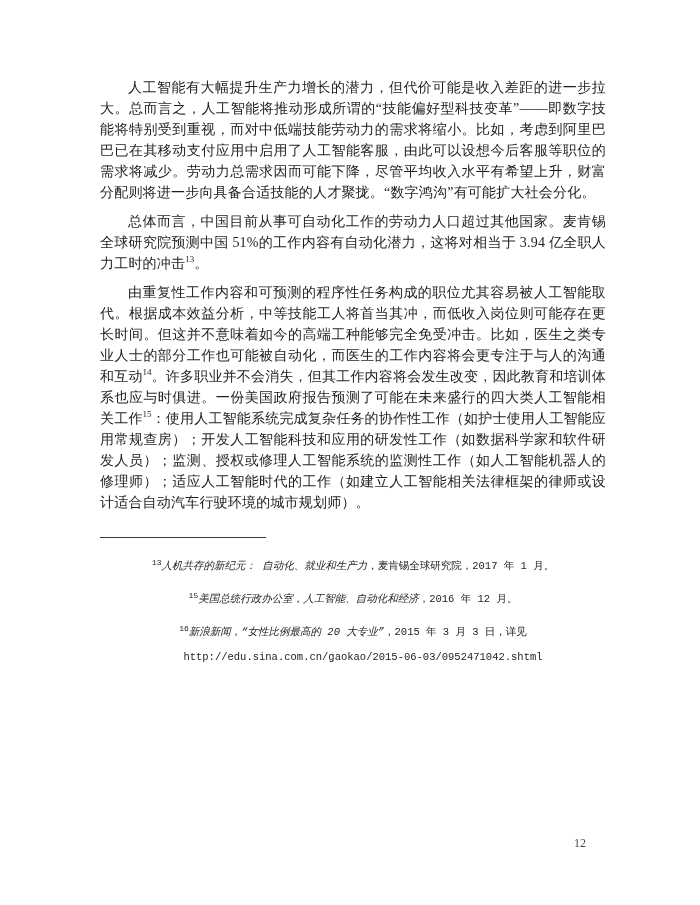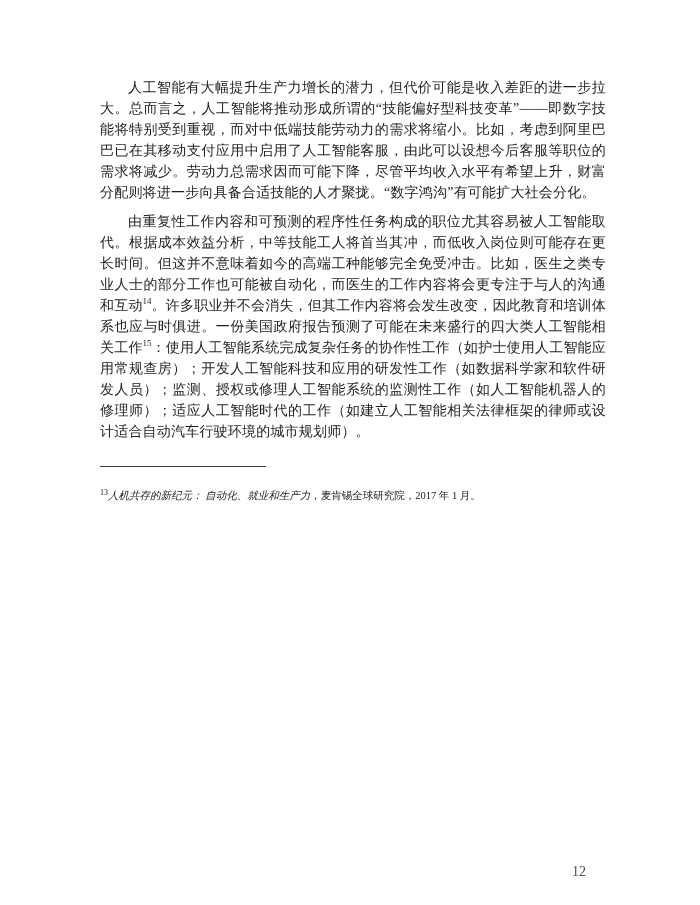--- a/index.html
+++ b/index.html
@@ -38,54 +38,58 @@
     height: 0;
     border-top: 1px solid #3a3a3a;
     margin: 0 0 16px 0;
   }
   .fn {
     font-size: 10.5px;
     line-height: 25px;
     margin: 0 0 8px 0;
     padding-left: 20px;
     text-indent: -20px;
-    text-align: left;
+    text-align: center;
     color: #222222;
+    font-family: Liberation Mono, monospace;
   }
   .fn sup {
     font-size: 8px;
     vertical-align: super;
     line-height: 0;
   }
   .fn-it { font-style: italic; }
   .pageno {
     position: absolute;
-    top: 864px;
+    top: 836px;
     right: 102px;
-    font-size: 14px;
+    font-size: 12px;
     color: #4a4a4a;
   }
 </style>
 </head>
 <body>
 
 <div class="page">
   <div class="content">
 
     <p class="para"><span>人工智能有大幅提升生产力增长的潜力，但代价可能是收入差距的进一步拉大。总而言之，人工智能将推动形成所谓的“技能偏好型科技变革”——即数字技能将特别受到重视，而对中低端技能劳动力的需求将缩小。比如，考虑到阿里巴巴已在其移动支付应用中启用了人工智能客服，由此可以设想今后客服等职位的需求将减少。劳动力总需求因而可能下降，尽管平均收入水平有希望上升，财富分配则将进一步向具备合适技能的人才聚拢。“数字鸿沟”有可能扩大社会分化。</span></p>
 
+    <p class="para"><span>总体而言，中国目前从事可自动化工作的劳动力人口超过其他国家。麦肯锡全球研究院预测中国 51%的工作内容有自动化潜力，这将对相当于 3.94 亿全职人力工时的冲击</span><sup class="fnref-body">13</sup><span>。</span></p>
 
     <p class="para"><span>由重复性工作内容和可预测的程序性任务构成的职位尤其容易被人工智能取代。根据成本效益分析，中等技能工人将首当其冲，而低收入岗位则可能存在更长时间。但这并不意味着如今的高端工种能够完全免受冲击。比如，医生之类专业人士的部分工作也可能被自动化，而医生的工作内容将会更专注于与人的沟通和互动</span><sup class="fnref-body">14</sup><span>。许多职业并不会消失，但其工作内容将会发生改变，因此教育和培训体系也应与时俱进。一份美国政府报告预测了可能在未来盛行的四大类人工智能相关工作</span><sup class="fnref-body">15</sup><span>：使用人工智能系统完成复杂任务的协作性工作（如护士使用人工智能应用常规查房）；开发人工智能科技和应用的研发性工作（如数据科学家和软件研发人员）；监测、授权或修理人工智能系统的监测性工作（如人工智能机器人的修理师）；适应人工智能时代的工作（如建立人工智能相关法律框架的律师或设计适合自动汽车行驶环境的城市规划师）。</span></p>
 
 
     <div class="footnotes">
       <div class="fn-sep"></div>
 
       <div class="fn"><sup>13</sup><span class="fn-it">人机共存的新纪元： 自动化、就业和生产力</span><span>，麦肯锡全球研究院，2017 年 1 月。</span></div>
 
 
+      <div class="fn"><sup>15</sup><span class="fn-it">美国总统行政办公室，人工智能、自动化和经济</span><span>，2016 年 12 月。</span></div>
 
+      <div class="fn"><sup>16</sup><span class="fn-it">新浪新闻，“女性比例最高的 20 大专业”</span><span>，2015 年 3 月 3 日，详见 http://edu.sina.com.cn/gaokao/2015-06-03/0952471042.shtml</span></div>
     </div>
 
   </div>
 
   <div class="pageno">12</div>
 </div>
 
 </body></html>

